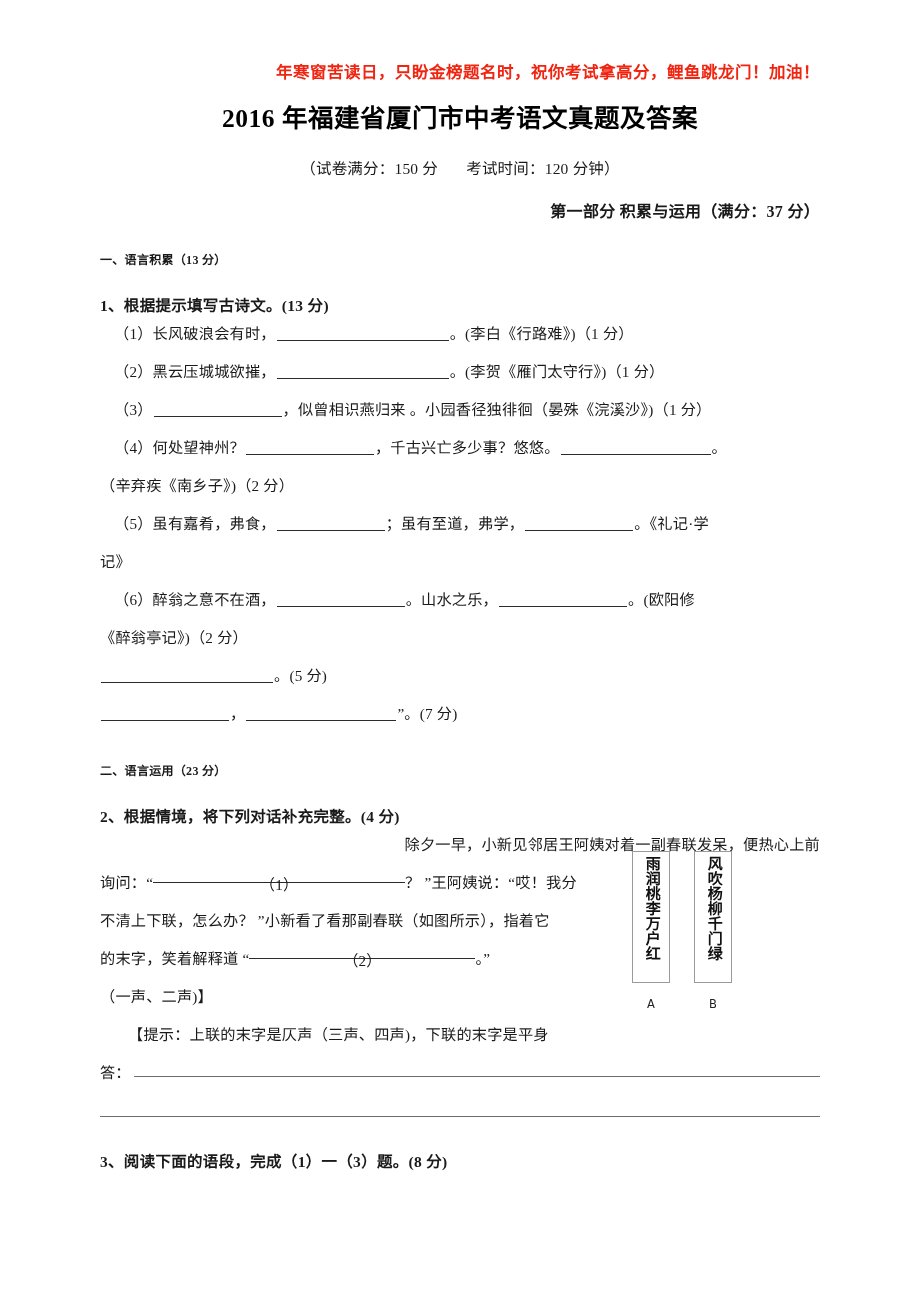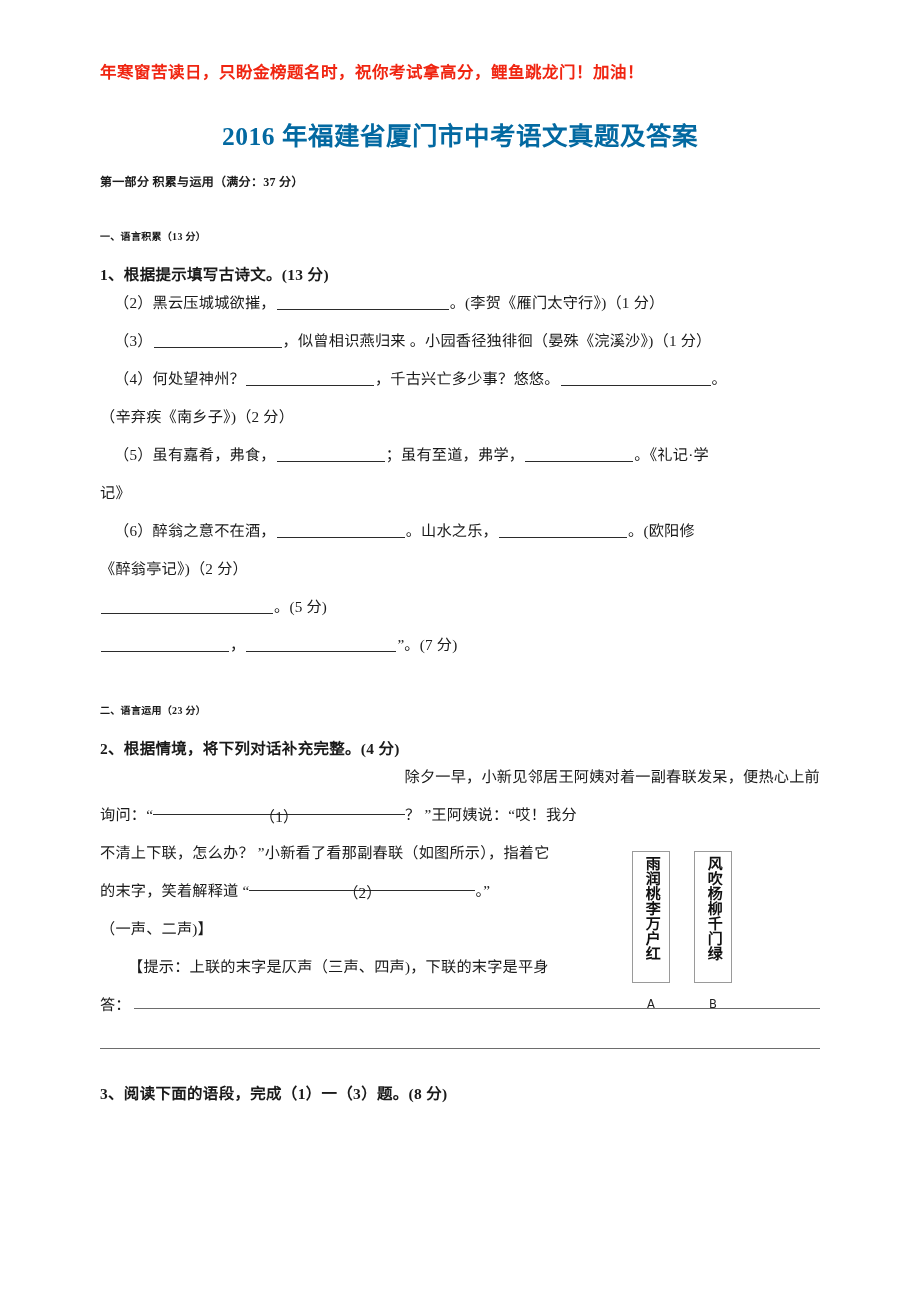--- a/index.html
+++ b/index.html
@@ -19,70 +19,70 @@
   .page {
     position: relative;
     width: 920px;
     height: 1302px;
     box-sizing: border-box;
     padding: 0 100px;
   }
 
   
   .banner {
-    text-align: left;
+    text-align: right;
     color: #f02511;
     font-family: "DejaVu Sans", "Liberation Sans", sans-serif;
     font-size: 16.5px;
     font-weight: 600;
     letter-spacing: .5px;
     padding-top: 63px;
     line-height: 1.2;
     white-space: nowrap;
   }
 
   
   .doc-title {
     text-align: center;
-    color: #0369a1;
+    color: #000000;
     font-family: "Liberation Serif", "DejaVu Serif", serif;
     font-weight: bold;
     font-size: 25.5px;
-    margin-top: 32px;
+    margin-top: 14px;
     letter-spacing: .5px;
     white-space: nowrap;
   }
 
   
   .subline {
     text-align: center;
     font-size: 15.5px;
     margin-top: 22px;
     letter-spacing: .2px;
   }
   .subline .gap { display:inline-block; width: 20px; }
   .part-head {
-    text-align: left;
-    font-size: 12px;
+    text-align: right;
+    font-size: 16px;
     font-weight: bold;
     margin-top: 20px;
     letter-spacing: .3px;
   }
 
   
   .sec-head {
-    font-size: 10px;
-    font-weight: bold;
-    margin-top: 38px;
+    font-size: 12px;
+    font-weight: bold;
+    margin-top: 28px;
     letter-spacing: .3px;
   }
   .q-head {
     font-size: 15.5px;
     font-weight: bold;
-    margin-top: 19px;
+    margin-top: 25px;
     letter-spacing: .3px;
   }
 
   
   .line {
     font-size: 15.2px;
     line-height: 38px;
     letter-spacing: .2px;
     white-space: nowrap;
   }
@@ -180,27 +180,35 @@
 </style>
 </head>
 <body>
 
 <div class="page">
 
   <div class="banner">年寒窗苦读日，只盼金榜题名时，祝你考试拿高分，鲤鱼跳龙门！加油！</div>
 
   <div class="doc-title">2016 年福建省厦门市中考语文真题及答案</div>
 
+  <div class="subline">
+    <span>（试卷满分：150 分</span>
+    <span class="gap"></span>
+    <span>考试时间：120 分钟）</span>
+  </div>
 
   <div class="part-head">第一部分   积累与运用（满分：37 分）</div>
 
   <div class="sec-head">一、语言积累（13 分）</div>
 
   <div class="q-head">1、根据提示填写古诗文。(13 分)</div>
 
+  <div class="line indent1">
+    <span>（1）</span><span>长风破浪会有时，</span><span class="blank b-xl"></span><span>。(李白《行路难》)（1 分）</span>
+  </div>
 
   <div class="line indent1">
     <span>（2）</span><span>黑云压城城欲摧，</span><span class="blank b-xl"></span><span>。(李贺《雁门太守行》)（1 分）</span>
   </div>
 
   <div class="line indent1">
     <span>（3）</span><span class="blank b-md"></span><span>，似曾相识燕归来 。小园香径独徘徊（晏殊《浣溪沙》)（1 分）</span>
   </div>
 
   <div class="line indent1">

